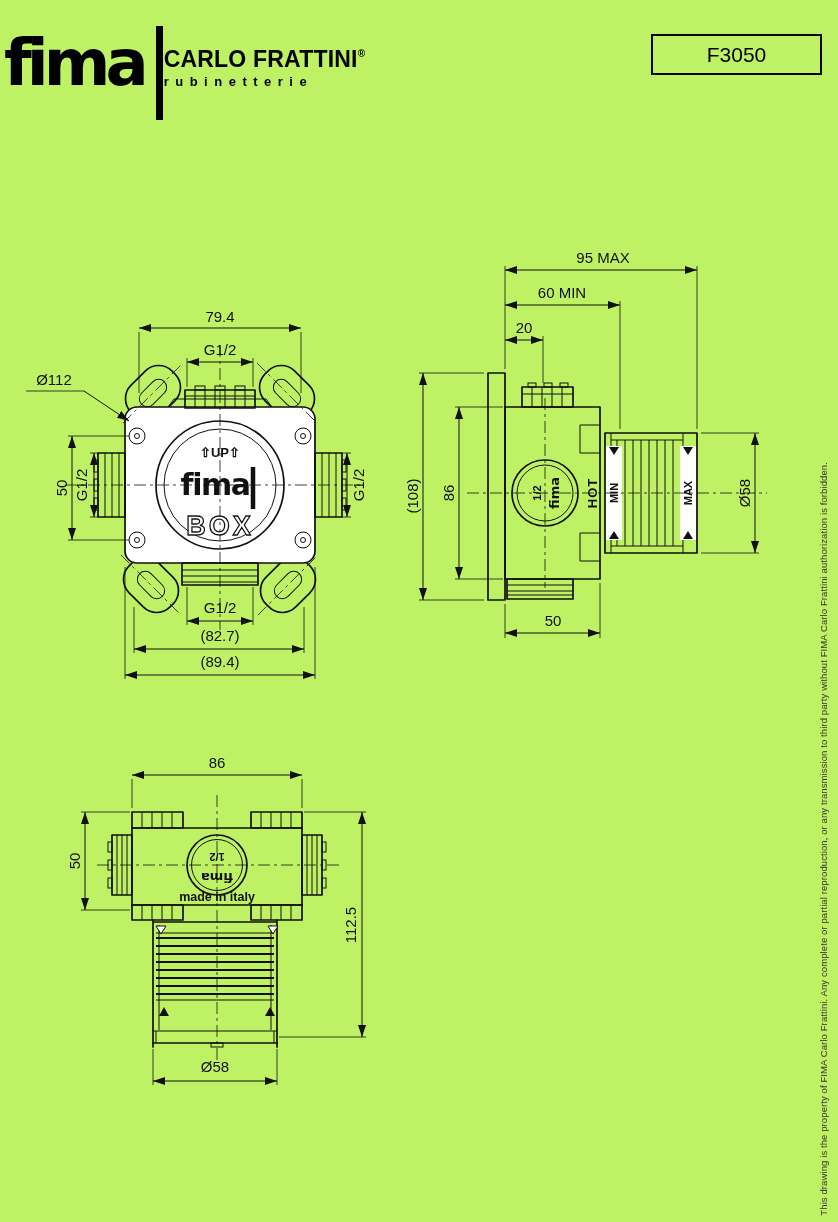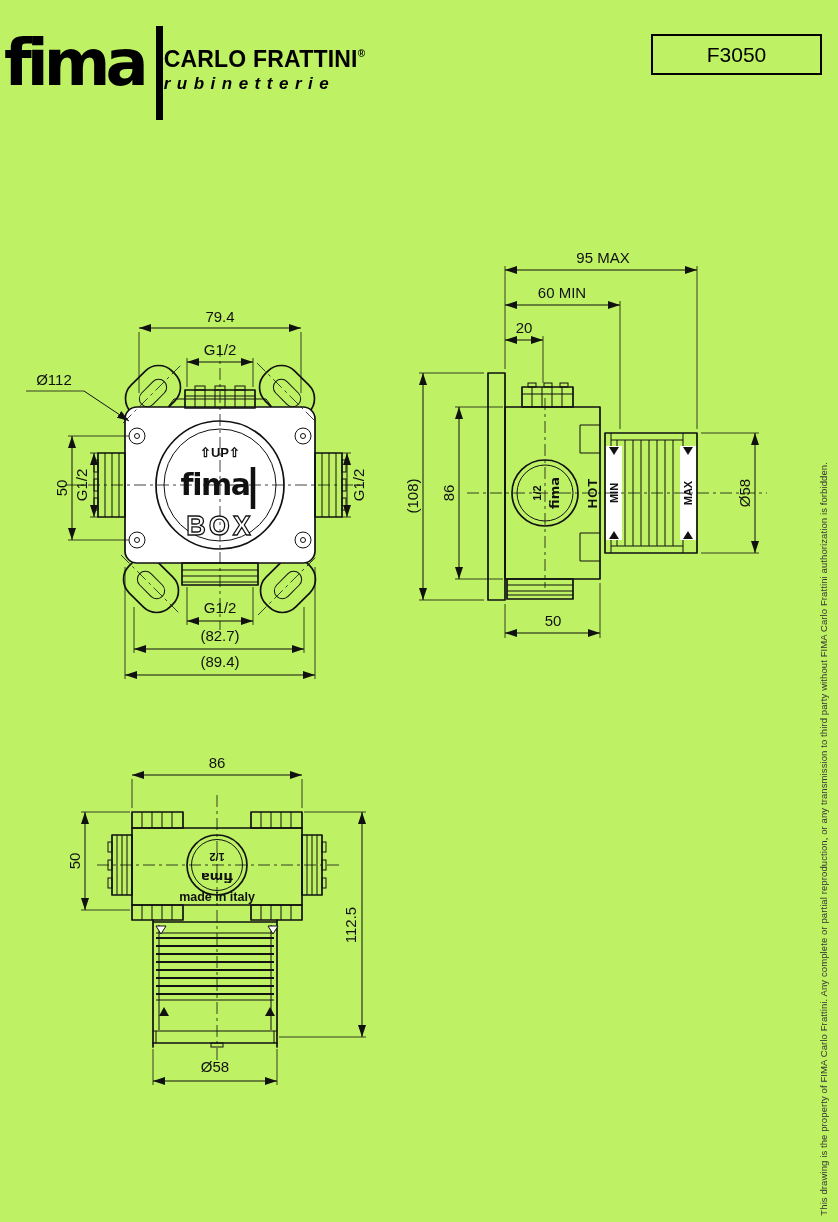--- a/index.html
+++ b/index.html
@@ -7,21 +7,21 @@
           font-family:"Liberation Sans",sans-serif; color:#000; }
 
   
   .logo-row { position:absolute; top:20px; left:4px; display:flex; align-items:flex-start; }
   .fima-word { font-family:"DejaVu Sans",sans-serif; font-weight:bold; font-size:64px;
                line-height:86px; letter-spacing:-5px; }
   .logo-bar { width:7px; height:94px; background:#000; margin-left:12px; margin-top:6px; }
   .brand-col { margin-left:1px; padding-top:26px; }
   .brand-line { font-size:23px; font-weight:bold; letter-spacing:0.2px; white-space:nowrap; }
   .reg { font-size:10px; vertical-align:10px; }
-  .brand-sub { font-size:17px; font-weight:bold; letter-spacing:6.5px; margin-top:1px; white-space:nowrap;font-style:italic; }
+  .brand-sub { font-size:13px; font-weight:bold; letter-spacing:6.5px; margin-top:1px; white-space:nowrap; }
   .code-box { position:absolute; left:651px; top:26px; width:167px; height:37px; border:2px solid #000;
               display:flex; align-items:center; justify-content:center; font-size:21px;margin-top:8px; }
 
   
   .copyright { position:absolute; right:9px; bottom:6px; writing-mode:vertical-rl;
                transform:rotate(180deg); font-size:9.5px; color:#333; letter-spacing:0.1px; }
 
   
   .view { position:absolute; }
   #front-view { left:10px; top:295px; }

